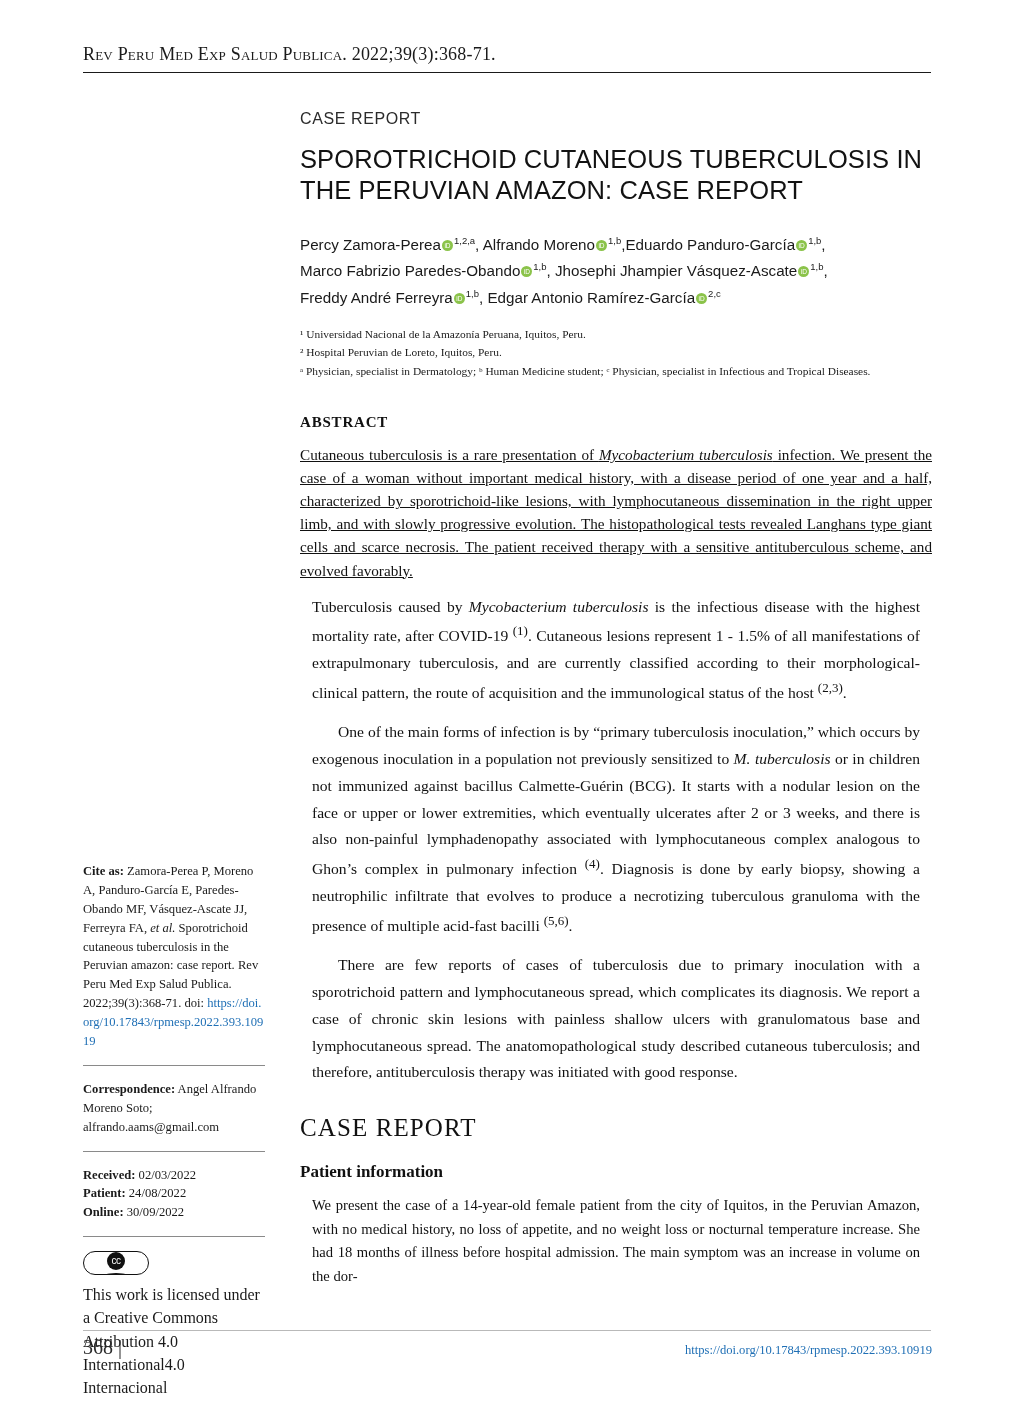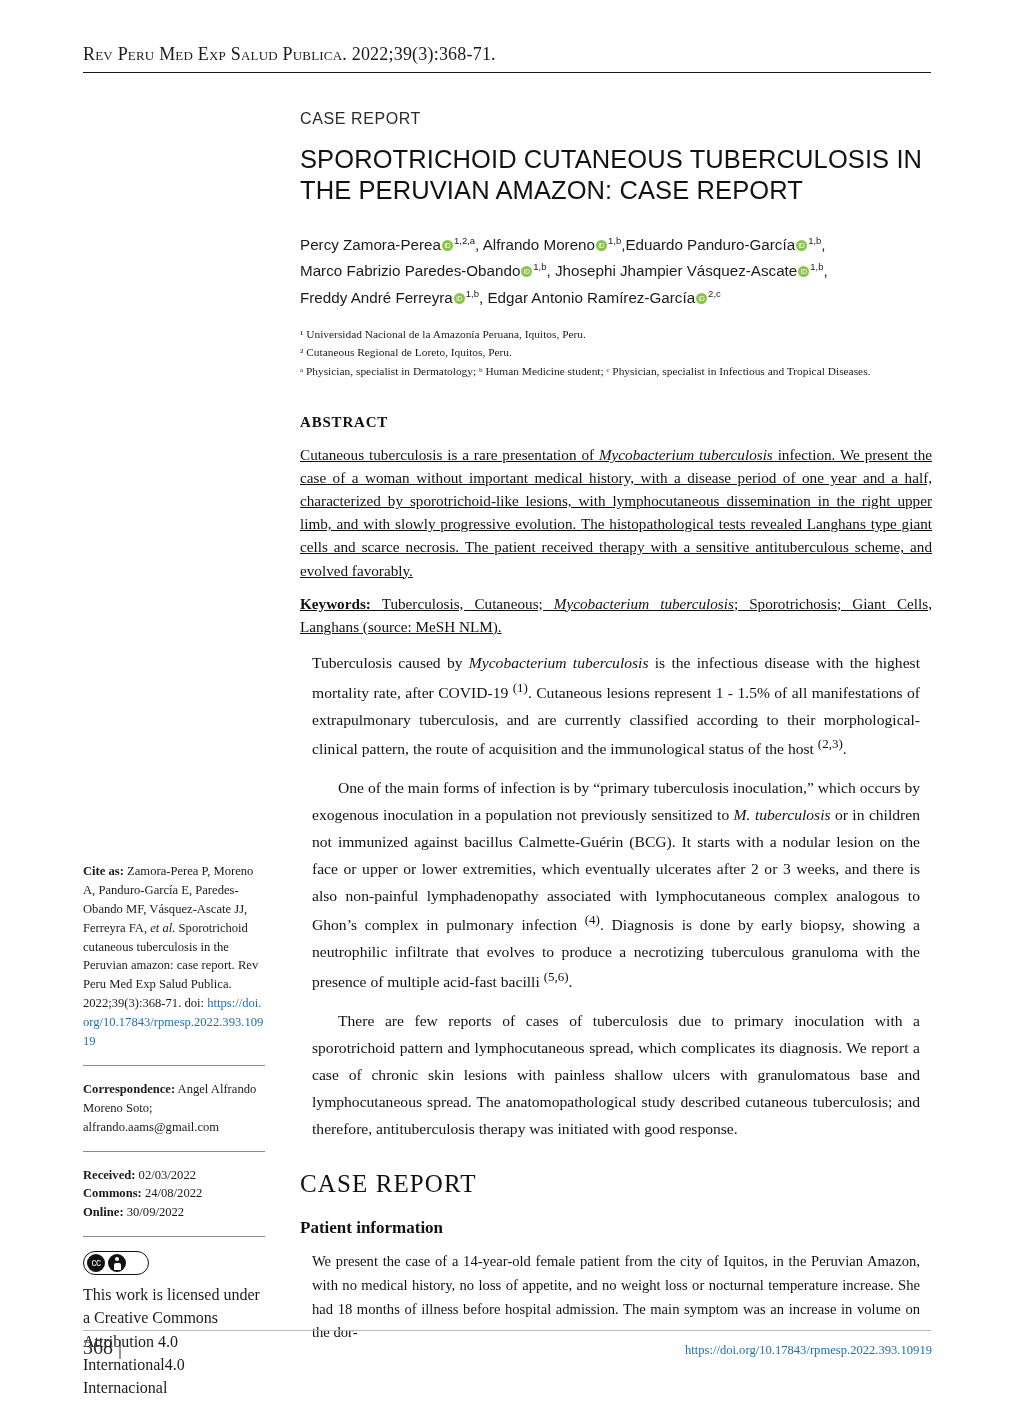--- a/index.html
+++ b/index.html
@@ -187,20 +187,21 @@
     width: 66px;
     height: 24px;
     border: 1.4px solid #111;
     border-radius: 12px;
     background: #fff;
     display: flex;
     align-items: center;
     gap: 3px;
     padding: 0 3px;
     box-sizing: border-box;
+    flex-direction: column;
   }
   .cc-circle {
     width: 18px; height: 18px;
     border-radius: 50%;
     background: #111;
     color: #fff;
     font-family: "Liberation Sans", sans-serif;
     font-size: 10px;
     line-height: 18px;
     text-align: center;
@@ -282,28 +283,27 @@
       <div>
         <span>Marco Fabrizio Paredes-Obando</span><span class="orcid"></span><span class="sup">1,b</span><span>, Jhosephi Jhampier Vásquez-Ascate</span><span class="orcid"></span><span class="sup">1,b</span><span>,</span>
       </div>
       <div>
         <span>Freddy André Ferreyra</span><span class="orcid"></span><span class="sup">1,b</span><span>, Edgar Antonio Ramírez-García</span><span class="orcid"></span><span class="sup">2,c</span>
       </div>
     </div>
 
     <div class="affils">
       <div>¹  Universidad Nacional de la Amazonía Peruana, Iquitos, Peru.</div>
-      <div>²  Cutaneous Regional de Loreto, Iquitos, Peru.</div>
+      <div>²  Hospital Peruvian de Loreto, Iquitos, Peru.</div>
       <div>ᵃ  Physician, specialist in Dermatology; ᵇ Human Medicine student; ᶜ Physician, specialist in Infectious and Tropical Diseases.</div>
     </div>
 
     <div class="abstract-head">ABSTRACT</div>
     <div class="abstract-body">
       <p><span>Cutaneous tuberculosis is a rare presentation of </span><i>Mycobacterium tuberculosis</i><span> infection. We present the case of a woman without important medical history, with a disease period of one year and a half, characterized by sporotrichoid-like lesions, with lymphocutaneous dissemination in the right upper limb, and with slowly progressive evolution. The histopathological tests revealed Langhans type giant cells and scarce necrosis. The patient received therapy with a sensitive antituberculous scheme, and evolved favorably.</span></p>
-      <p class="kw"><b>Keywords:</b><span> Tuberculosis, Cutaneous; </span><i>Mycobacterium tuberculosis</i><span>; Sporotrichosis; Giant Cells, Langhans (source: MeSH NLM).</span></p>
     </div>
 
 
     <div class="body-text">
       <p><span>Tuberculosis caused by </span><i>Mycobacterium tuberculosis</i><span> is the infectious disease with the highest mortality rate, after COVID-19 </span><sup>(1)</sup><span>. Cutaneous lesions represent 1 - 1.5% of all manifestations of extrapulmonary tuberculosis, and are currently classified according to their morphological-clinical pattern, the route of acquisition and the immunological status of the host </span><sup>(2,3)</sup><span>.</span></p>
       <p><span>One of the main forms of infection is by “primary tuberculosis inoculation,” which occurs by exogenous inoculation in a population not previously sensitized to </span><i>M. tuberculosis</i><span> or in children not immunized against bacillus Calmette-Guérin (BCG). It starts with a nodular lesion on the face or upper or lower extremities, which eventually ulcerates after 2 or 3 weeks, and there is also non-painful lymphadenopathy associated with lymphocutaneous complex analogous to Ghon’s complex in pulmonary infection </span><sup>(4)</sup><span>. Diagnosis is done by early biopsy, showing a neutrophilic infiltrate that evolves to produce a necrotizing tuberculous granuloma with the presence of multiple acid-fast bacilli </span><sup>(5,6)</sup><span>.</span></p>
       <p>There are few reports of cases of tuberculosis due to primary inoculation with a sporotrichoid pattern and lymphocutaneous spread, which complicates its diagnosis. We report a case of chronic skin lesions with painless shallow ulcers with granulomatous base and lymphocutaneous spread. The anatomopathological study described cutaneous tuberculosis; and therefore, antituberculosis therapy was initiated with good response.</p>
     </div>
 
     <div class="h1 tight">CASE REPORT</div>
@@ -323,21 +323,21 @@
     <div class="side-rule"></div>
 
     <div class="side-block">
       <b>Correspondence:</b><span> Angel Alfrando Moreno Soto; alfrando.aams@gmail.com</span>
     </div>
 
     <div class="side-rule"></div>
 
     <div class="side-block">
       <div><b>Received:</b><span> 02/03/2022</span></div>
-      <div><b>Commons:</b><span> 24/08/2022</span></div>
+      <div><b>Patient:</b><span> 24/08/2022</span></div>
       <div><b>Online:</b><span> 30/09/2022</span></div>
     </div>
 
     <div class="side-rule"></div>
 
     <div class="cc-badge">
       <div class="cc-circle">cc</div>
       <div class="cc-by"></div>
     </div>
     <div class="cc-license">This work is licensed under a Creative Commons Attribution 4.0 International4.0 Internacional</div>

